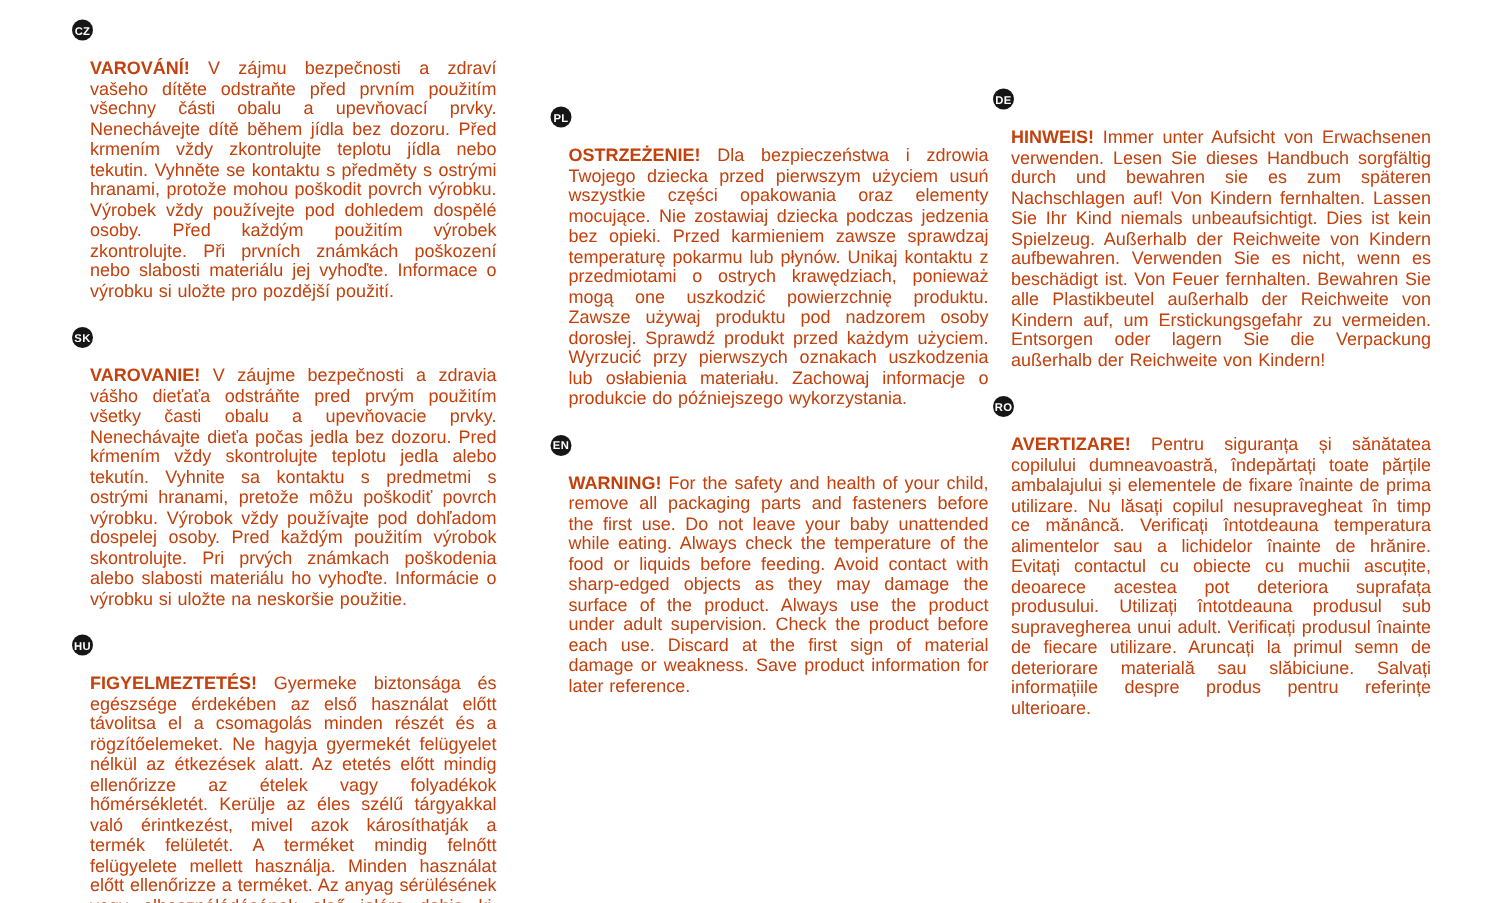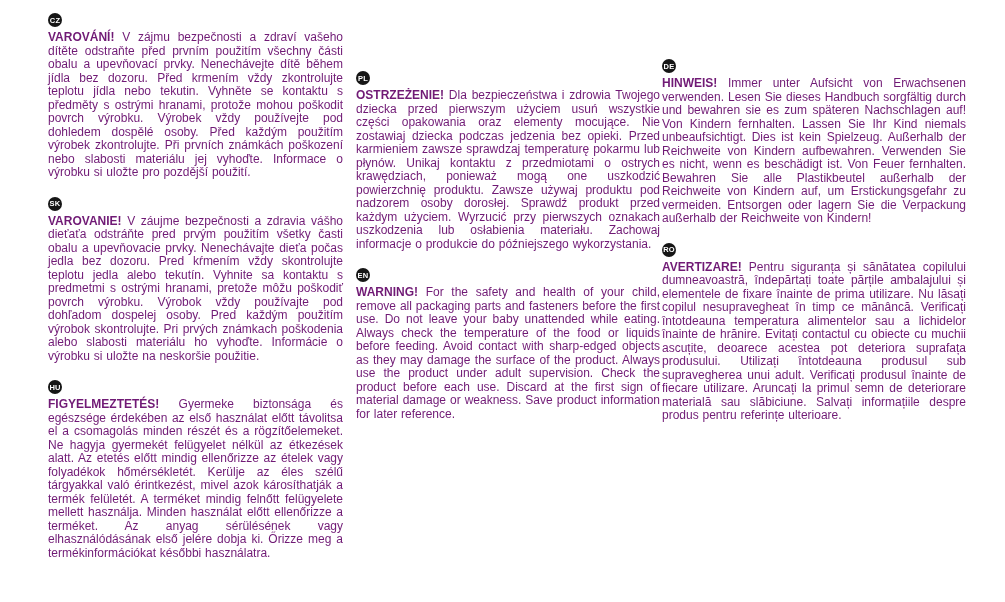--- a/index.html
+++ b/index.html
@@ -5,36 +5,36 @@
   html, body { margin: 0; padding: 0; }
   body {
     width: 1005px; height: 602px;
     background: #ffffff;
     font-family: "Liberation Sans", sans-serif;
     overflow: hidden;
   }
   .sheet { position: relative; width: 1005px; height: 602px; background: #ffffff; }
   .col { position: absolute; }
   .col-1 { left: 48px;  top: 13px; width: 295px; }
-  .col-2 { left: 356px; top: 71px; width: 304px; }
+  .col-2 { left: 367px; top: 71px; width: 304px; }
   .col-3 { left: 662px; top: 59px; width: 304px; }
   .lang-section { margin-bottom: 17px; }
   .badge {
     width: 14px; height: 14px; border-radius: 50%;
     background: #161616; color: #ffffff;
     font-size: 7.5px; font-weight: bold; letter-spacing: 0.2px;
     display: flex; align-items: center; justify-content: center;
     margin-bottom: 4px;
   }
   .body-text {
-    margin: 0;
+    margin: 12px;
     text-align: justify;
     font-size: 12px;
     line-height: 13.5px;
-    color: #701a75;
+    color: #c2410c;
     word-spacing: 0.5px;
   }
   .warn-title { font-weight: bold; }
   .warn-title::after { content: " "; }
 </style>
 </head>
 <body>
 
 <div class="sheet">
 

